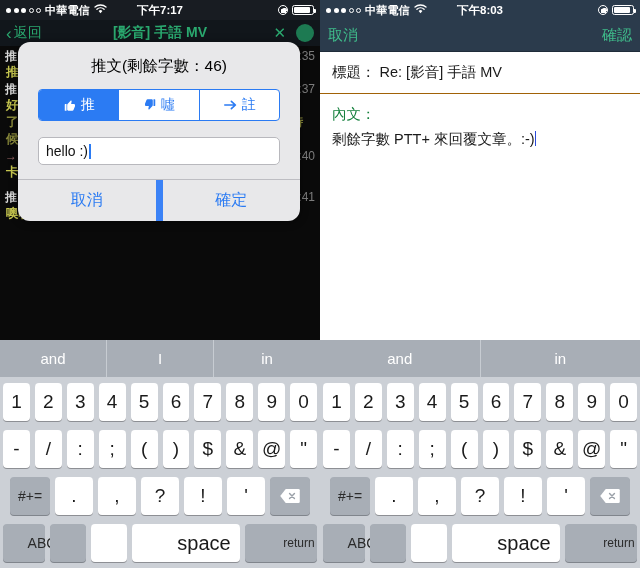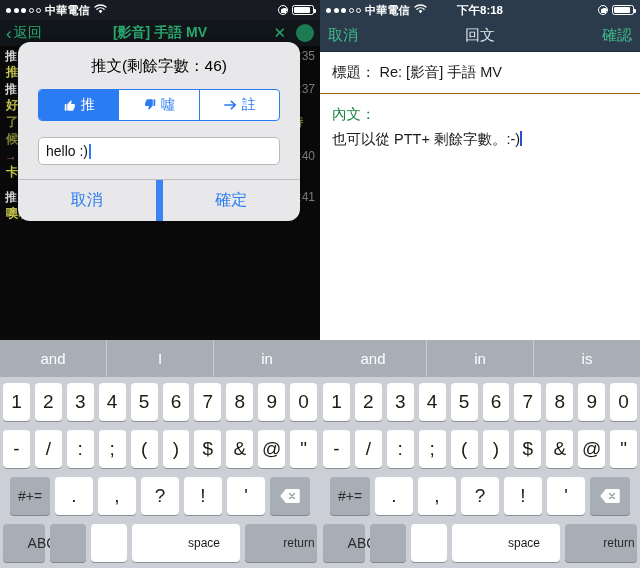--- a/index.html
+++ b/index.html
@@ -156,21 +156,21 @@
     flex: 1; min-width: 0;
   }
   .key.dark { background: #a8aeb6; color: #2b2b2b; box-shadow: 0 1px 0 #80858c; }
   .key.sm { font-size: 14px; }
   .r3 .key { flex: 0 0 auto; width: 38px; }
   .r3 .key.wide { width: 40px; }
   .r4 .key { flex: 0 0 auto; height: 38px; padding-left: 36px; }
   .r4 .k-abc { width: 42px; font-size: 14px; }
   .r4 .k-globe { width: 36px; }
   .r4 .k-mic { width: 32px; }
-  .r4 .k-space { flex: 1 1 auto; font-size: 12px; }
+  .r4 .k-space { flex: 1 1 auto; font-size: 20px; }
   .r4 .k-return { width: 72px; font-size: 12px; }
   .bsp svg { display: block; }
 </style>
 </head>
 <body>
 
 <div class="screens">
 
   <div class="phone left">
 
@@ -185,20 +185,21 @@
         </span>
         <span class="carrier">中華電信</span>
         <span class="wifi">
           <svg width="13" height="10" viewBox="0 0 13 10">
               <path d="M6.5 9.2 4.6 6.9a3 3 0 0 1 3.8 0z" fill="#fff"></path>
               <path d="M2.9 5.3a5.4 5.4 0 0 1 7.2 0" stroke="#fff" stroke-width="1.3" fill="none" stroke-linecap="round"></path>
               <path d="M1 3.1a8.2 8.2 0 0 1 11 0" stroke="#fff" stroke-width="1.3" fill="none" stroke-linecap="round"></path>
             </svg>
         </span>
       </div>
+      <div class="sb-center">下午7:17</div>
       <div class="sb-right">
         <span class="rotlock"></span>
         <span class="battery">
             <i style="width:88%"></i>
           </span>
       </div>
     </div>
 
     <div class="ptt-nav">
       <div class="back">
@@ -366,46 +367,44 @@
         </span>
         <span class="carrier">中華電信</span>
         <span class="wifi">
           <svg width="13" height="10" viewBox="0 0 13 10">
               <path d="M6.5 9.2 4.6 6.9a3 3 0 0 1 3.8 0z" fill="#fff"></path>
               <path d="M2.9 5.3a5.4 5.4 0 0 1 7.2 0" stroke="#fff" stroke-width="1.3" fill="none" stroke-linecap="round"></path>
               <path d="M1 3.1a8.2 8.2 0 0 1 11 0" stroke="#fff" stroke-width="1.3" fill="none" stroke-linecap="round"></path>
             </svg>
         </span>
       </div>
-      <div class="sb-center">下午8:18</div>
+      <div class="sb-center">下午8:03</div>
       <div class="sb-right">
         <span class="rotlock"></span>
         <span class="battery">
             <i style="width:88%"></i>
           </span>
       </div>
     </div>
 
     <div class="rp-nav">
       <button class="lnk">取消</button>
-      <div class="ttl">回文</div>
       <button class="lnk right-lnk">確認</button>
     </div>
 
     <div class="rp-field">標題：  Re: [影音] 手語 MV</div>
     <div class="rp-label">內文：</div>
     <div class="rp-content">
-      <span>也可以從 PTT+ 剩餘字數。:-)</span><span class="caret-dark"></span>
+      <span>剩餘字數 PTT+ 來回覆文章。:-)</span><span class="caret-dark"></span>
     </div>
 
     <div class="kb">
       <div class="kb-predict">
         <div>and</div>
         <div>in</div>
-        <div>is</div>
       </div>
       <div class="kb-main">
         <div class="kb-row">
           <div class="key">1</div>
           <div class="key">2</div>
           <div class="key">3</div>
           <div class="key">4</div>
           <div class="key">5</div>
           <div class="key">6</div>
           <div class="key">7</div>

